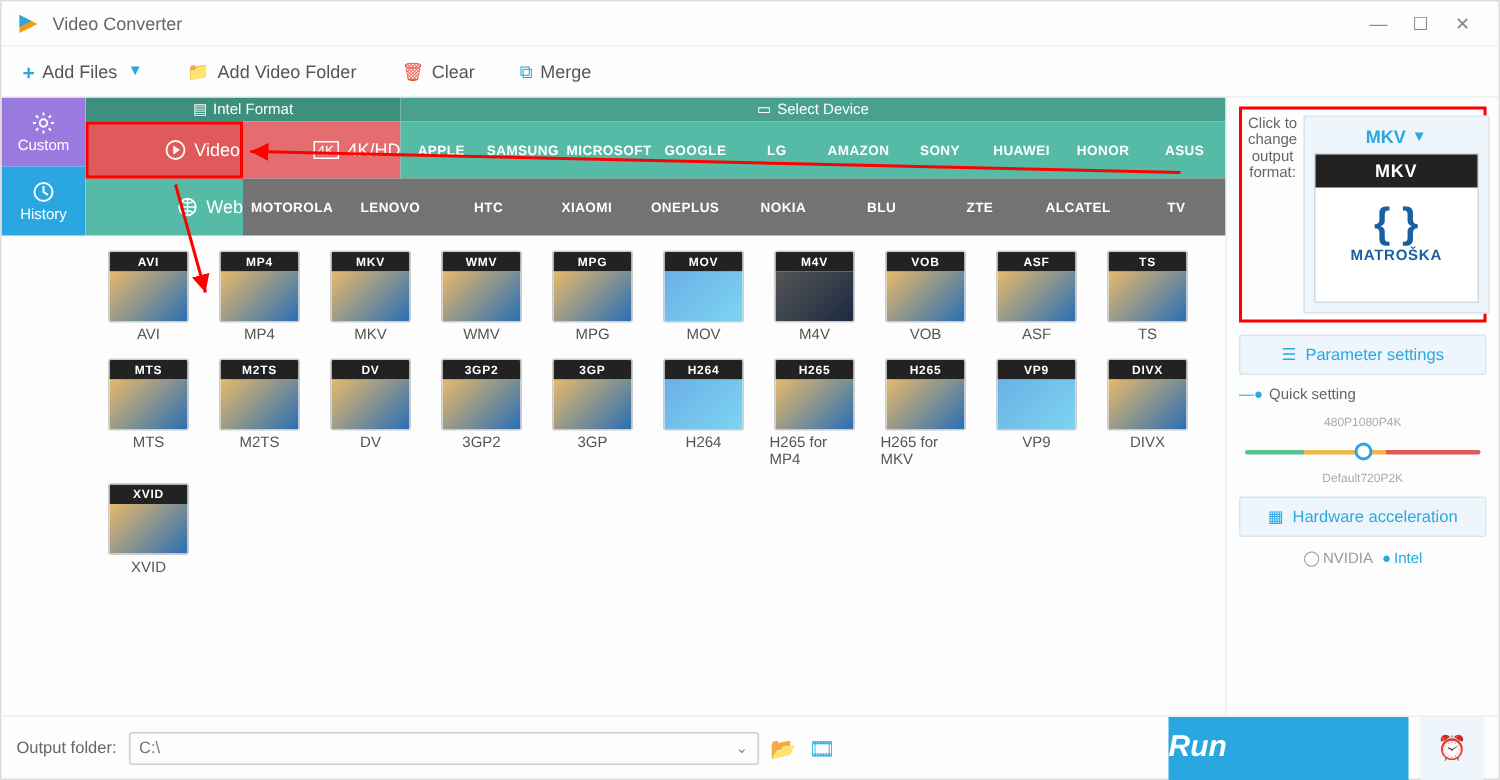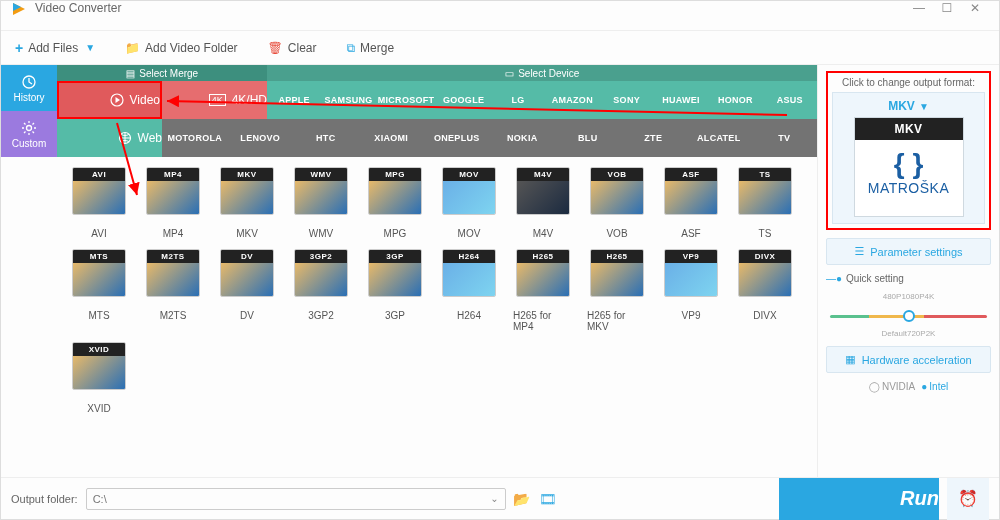--- a/index.html
+++ b/index.html
@@ -1,18 +1,18 @@
 <!DOCTYPE html>
 <html><head>
 <meta charset="utf-8">
 <style>
 html,body{margin:0;padding:0;font-family:-apple-system,Segoe UI,Arial,sans-serif;font-size:12px;color:#444}
 *{box-sizing:border-box}
 .window{width:1000px;height:520px;background:#fdfdfd;border:1px solid #ddd;display:flex;flex-direction:column;box-shadow:0 4px 20px rgba(0,0,0,.12)}
-.titlebar{height:30px;display:flex;padding:0 10px;border-bottom:1px solid #eee}
+.titlebar{height:30px;display:flex;align-items:center;padding:0 10px;border-bottom:1px solid #eee}
 .logo{width:16px;height:16px;margin-right:8px}
 .title{flex:1;color:#666}
 .wbtn{width:28px;text-align:center;color:#888;cursor:pointer}
 .toolbar{height:34px;display:flex;align-items:center;padding:0 8px;border-bottom:1px solid #eee;gap:18px}
 .tbtn{display:flex;align-items:center;gap:5px;padding:4px 6px;cursor:pointer;color:#555}
 .tbtn .plus{color:#2aa7e1;font-weight:bold;font-size:14px}
 .tbtn .caret{color:#2aa7e1;font-size:10px;margin-left:2px}
 .tbtn .fold{color:#2aa7e1}
 .tbtn .trash{color:#e74c3c}
 .tbtn .merge{color:#2aa7e1}
@@ -31,51 +31,51 @@
 .seg1{flex:0 0 105px}
 .seg2{flex:0 0 105px}
 .r1 .seg1{background:#e05a5c}
 .r1 .seg2{background:#e66d6f}
 .r2 .seg1{background:#55bba7}
 .r2 .seg2{background:#55bba7}
 .brands{flex:1;display:flex;background:#55bba7}
 .r2 .brands{background:#737373}
 .brand{flex:1;display:flex;align-items:center;justify-content:center;color:#fff;font-size:9px;font-weight:600;text-transform:uppercase;letter-spacing:.3px;cursor:pointer;padding:0 2px;text-align:left}
 .grid{flex:1;overflow:auto;padding:10px 12px;display:flex;flex-wrap:wrap;gap:10px 14px;align-content:flex-start}
-.tile{width:60px;display:flex;flex-direction:column;align-items:center;gap:13px;cursor:pointer}
+.tile{width:60px;display:flex;flex-direction:column;align-items:center;gap:3px;cursor:pointer}
 .thumb{width:54px;height:48px;border:1px solid #ccc;border-radius:2px;background:#f8f8f8;position:relative;overflow:hidden;display:flex;flex-direction:column}
 .thumb .hdr{height:13px;background:#222;color:#fff;font-size:8px;font-weight:700;display:flex;align-items:center;justify-content:center;letter-spacing:.5px}
 .thumb .pic{flex:1;background:linear-gradient(135deg,#e7b96a,#2a6fb5);position:relative}
 .thumb .pic.alt{background:linear-gradient(135deg,#6ab0e7,#7ed4f0)}
 .thumb .pic.dark{background:linear-gradient(135deg,#555,#1b2a40)}
 .tlabel{font-size:10px;color:#555}
 .rightcol{width:182px;border-left:1px solid #eee;padding:6px 8px;display:flex;flex-direction:column;gap:8px}
 .outhint{font-size:10px;color:#666;text-align:center}
 .outbox{border:1px solid #d8e6f0;background:#eef6fc;padding:6px;display:flex;flex-direction:column;align-items:center;gap:4px;cursor:pointer;position:relative}
 .outbox .sel{width:100%;display:flex;align-items:center;justify-content:center;gap:4px;color:#2aa7e1;font-size:12px;font-weight:600}
 .outbox .sel .caret{color:#2aa7e1;font-size:10px}
 .outthumb{width:110px;height:100px;border:1px solid #cfd9e0;background:#fff;display:flex;flex-direction:column;align-items:center;justify-content:flex-start}
 .outthumb .hdr{width:100%;height:22px;background:#222;color:#fff;font-size:12px;font-weight:700;display:flex;align-items:center;justify-content:center;letter-spacing:.5px}
 .outthumb .curly{font-size:28px;color:#1b5fa3;font-weight:bold;margin-top:8px}
-.outthumb .mat{font-size:14px;color:#1b5fa3;font-weight:400;letter-spacing:.5px}
+.outthumb .mat{font-size:10px;color:#1b5fa3;font-weight:700;letter-spacing:.5px}
 .sidebtn{border:1px solid #d8e6f0;background:#eef6fc;padding:6px 4px;display:flex;align-items:center;justify-content:center;gap:6px;color:#2aa7e1;font-size:11px;cursor:pointer;border-radius:2px}
 .qlabel{font-size:10px;color:#666;display:flex;align-items:center;gap:4px}
 .slider{height:28px;position:relative}
 .track{position:absolute;left:4px;right:4px;top:14px;height:3px;background:linear-gradient(to right,#5ac18e 0%,#5ac18e 25%,#f0b84c 25%,#f0b84c 60%,#e05a5c 60%,#e05a5c 100%);border-radius:2px}
 .thumbdot{position:absolute;top:9px;left:50%;width:12px;height:12px;border-radius:50%;background:#fff;border:2px solid #2aa7e1;transform:translateX(-50%)}
 .ticks{display:flex;justify-content:center;font-size:8px;color:#aaa;padding:0 2px}
 .hw{display:flex;gap:6px;font-size:10px;color:#999;align-items:center;justify-content:center}
 .hw span{display:flex;align-items:center;gap:2px}
 .footer{height:42px;border-top:1px solid #eee;display:flex;align-items:center;padding:0 10px;gap:8px}
 .oflabel{font-size:11px;color:#666}
 .ofbox{flex:0 0 420px;height:22px;border:1px solid #ccc;border-radius:2px;display:flex;align-items:center;padding:0 6px;font-size:11px;color:#777;justify-content:space-between}
 .ofbox .caret{color:#888;font-size:10px}
 .ficon{color:#2aa7e1;cursor:pointer;font-size:14px}
 .spacer{flex:1}
-.run{width:160px;height:42px;margin:-1px 0 -1px 0;background:#2aa7e1;color:#fff;font-size:20px;font-weight:600;display:flex;align-items:center;justify-content:flex-end;cursor:pointer;font-style:italic}
+.run{width:160px;height:42px;margin:-1px 0 -1px 0;background:#2aa7e1;color:#fff;font-size:20px;font-weight:600;display:flex;align-items:center;justify-content:flex-start;cursor:pointer;font-style:italic}
 .alarm{width:42px;height:42px;margin:-1px 0 -1px 0;background:#eef6fc;display:flex;align-items:center;justify-content:center;color:#2aa7e1;cursor:pointer;font-size:16px}
 
 .ann{position:absolute;pointer-events:none}
 
 svg{display:block}
 .hl{border:2px solid red;box-sizing:border-box}
 .midwrap{position:relative;flex:1;display:flex;flex-direction:column;overflow:hidden}
 </style>
 </head>
 <body>
@@ -111,46 +111,46 @@
     </div>
     <div class="tbtn">
       <span class="merge">⧉</span>
       <span>Merge</span>
     </div>
   </div>
 
   <div class="body">
 
     <div class="navcol">
+      <div class="navcell cust">
+        <span>
+            <svg width="16" height="16" viewBox="0 0 16 16">
+              <circle cx="8" cy="8" r="2.5" fill="none" stroke="#fff" stroke-width="1.3"></circle>
+              <path d="M8 1v2M8 13v2M1 8h2M13 8h2M3 3l1.5 1.5M11.5 11.5L13 13M13 3l-1.5 1.5M4.5 11.5L3 13" stroke="#fff" stroke-width="1.3"></path>
+            </svg>
+          </span>
+        <span>Custom</span>
+      </div>
       <div class="navcell hist">
         <span>
             <svg width="16" height="16" viewBox="0 0 16 16">
               <circle cx="8" cy="8" r="6" fill="none" stroke="#fff" stroke-width="1.3"></circle>
               <path d="M8 4v4l3 2" stroke="#fff" stroke-width="1.3" fill="none"></path>
             </svg>
           </span>
         <span>History</span>
       </div>
-      <div class="navcell cust">
-        <span>
-            <svg width="16" height="16" viewBox="0 0 16 16">
-              <circle cx="8" cy="8" r="2.5" fill="none" stroke="#fff" stroke-width="1.3"></circle>
-              <path d="M8 1v2M8 13v2M1 8h2M13 8h2M3 3l1.5 1.5M11.5 11.5L13 13M13 3l-1.5 1.5M4.5 11.5L3 13" stroke="#fff" stroke-width="1.3"></path>
-            </svg>
-          </span>
-        <span>Custom</span>
-      </div>
     </div>
 
     <div class="midwrap">
       <div class="tabs">
         <div class="tabheads">
           <div class="tabhead fmt">
             <span>▤</span>
-            <span>Select Merge</span>
+            <span>Intel Format</span>
           </div>
           <div class="tabhead">
             <span>▭</span>
             <span>Select Device</span>
           </div>
         </div>
         <div class="tabrows">
           <div class="row r1">
             <div class="segbtn seg1 hl" style="position:relative">
               <span>
@@ -359,21 +359,21 @@
             <marker id="ah" markerWidth="8" markerHeight="8" refX="6" refY="3" orient="auto">
               <path d="M0,0 L6,3 L0,6 Z" fill="red"></path>
             </marker>
           </defs>
         <line x1="730" y1="50" x2="110" y2="36" stroke="red" stroke-width="2" marker-end="url(#ah)"></line>
         <line x1="60" y1="58" x2="80" y2="130" stroke="red" stroke-width="2" marker-end="url(#ah)"></line>
       </svg>
     </div>
 
     <div class="rightcol">
-      <div class="hl" style="padding:4px;display:flex;flex-direction:column;gap:4px">
+      <div class="hl" style="padding:4px;display:flex;flex-direction:row;gap:4px">
         <div class="outhint">Click to change output format:</div>
         <div class="outbox">
           <div class="sel">
             <span>MKV</span>
             <span class="caret">▼</span>
           </div>
           <div class="outthumb">
             <div class="hdr">MKV</div>
             <div class="curly">{ }</div>
             <div class="mat">MATROŠKA</div>

